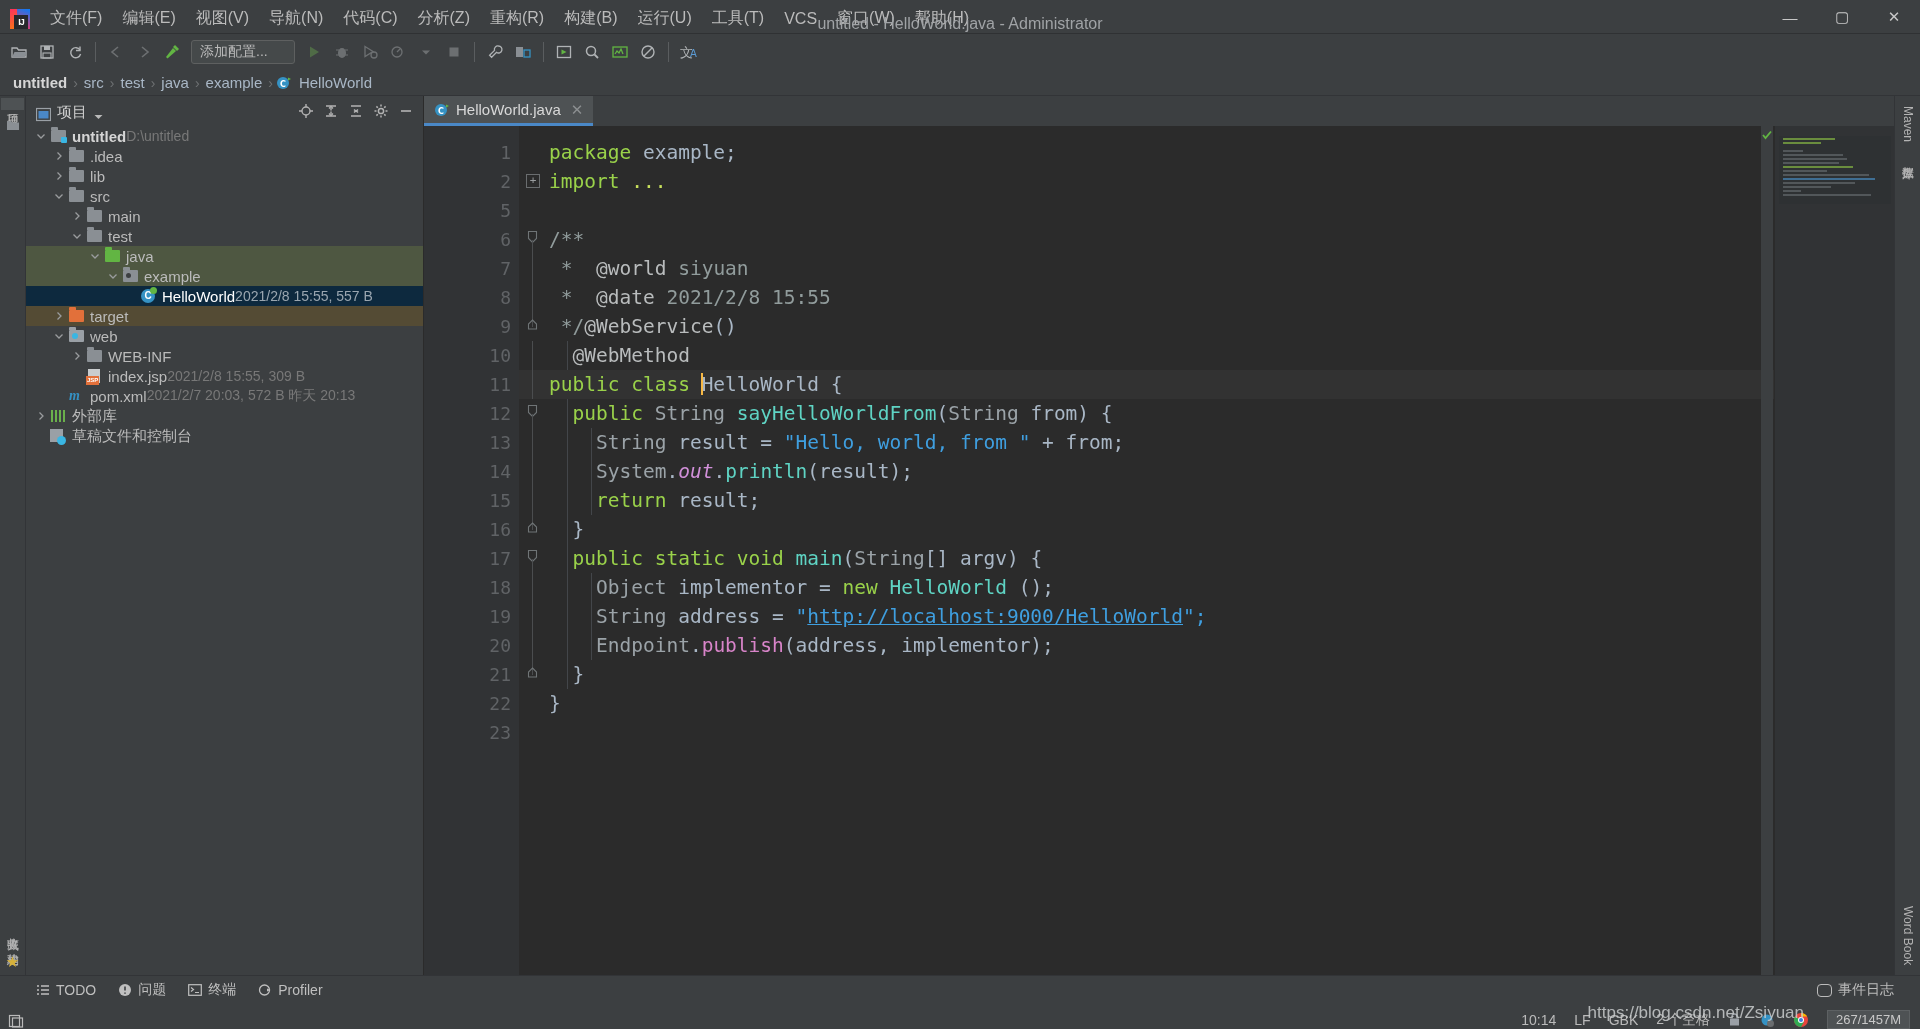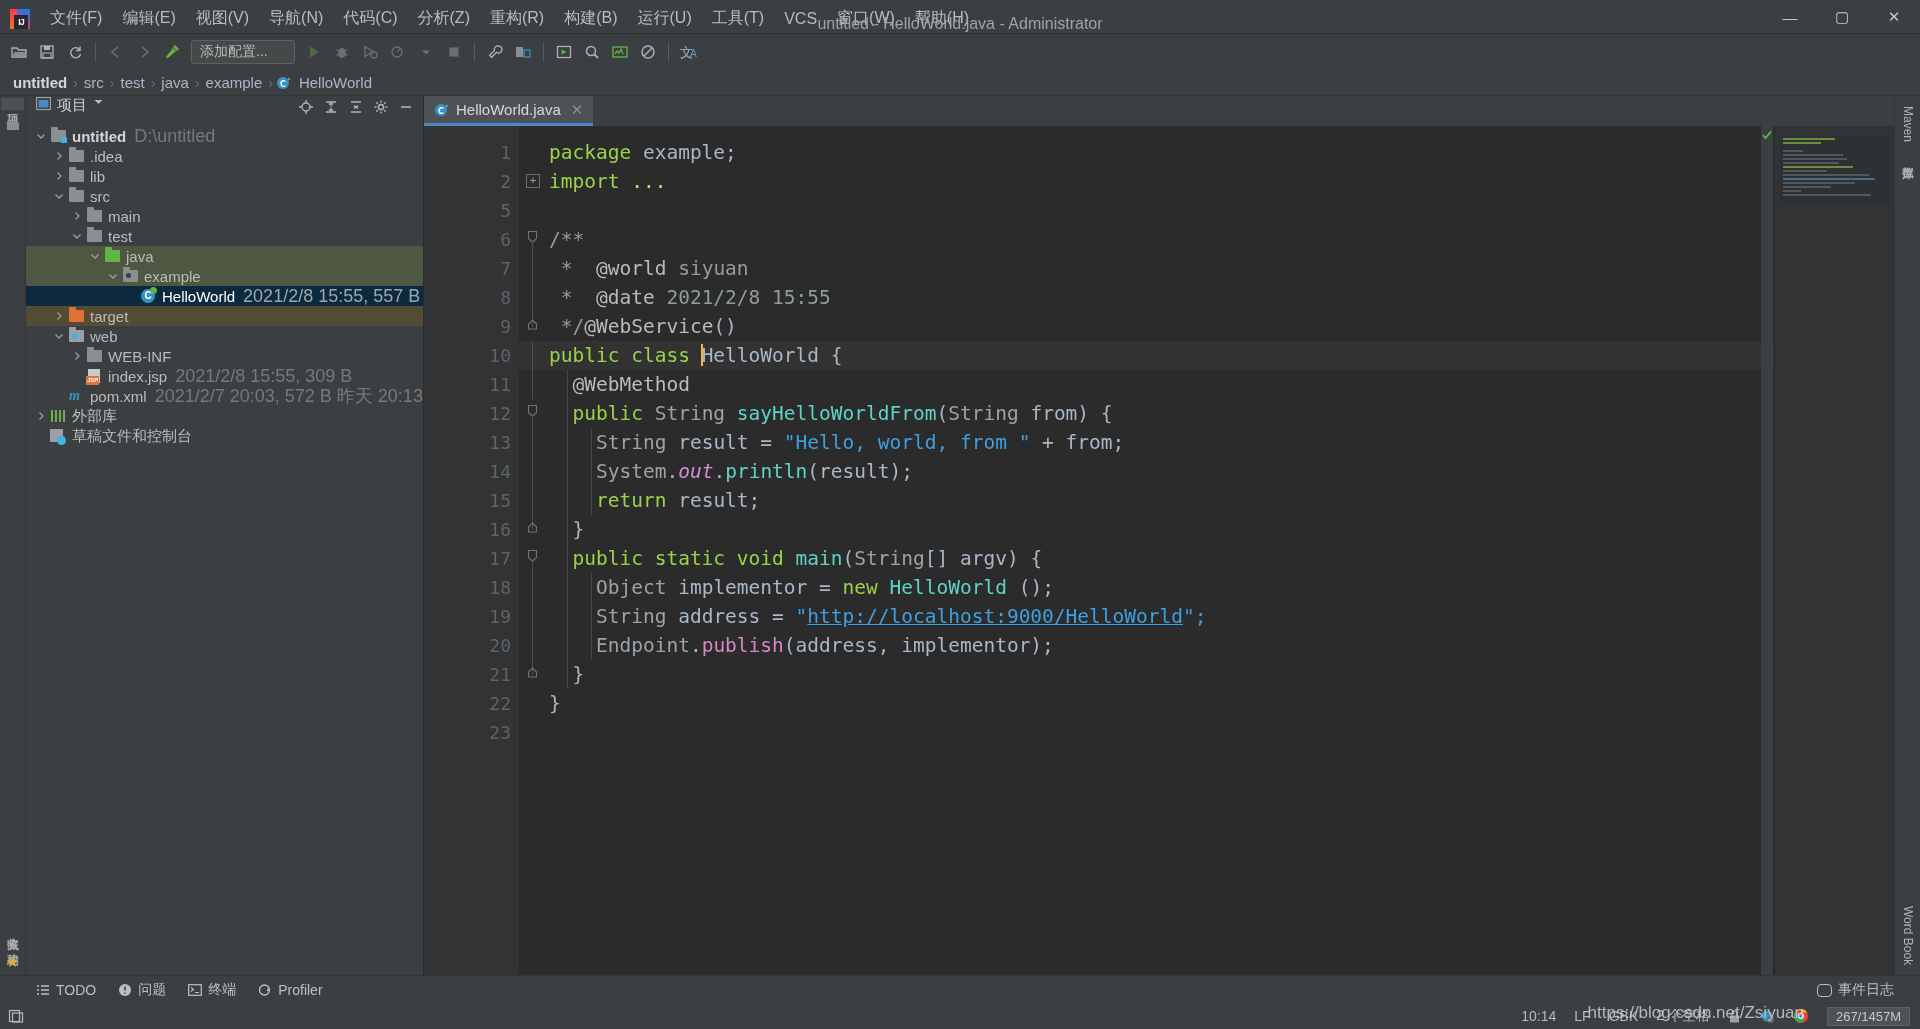--- a/index.html
+++ b/index.html
@@ -73,33 +73,33 @@
   }
   .vtab.active { background:#4e5254; }
   .strip-group { display:flex; flex-direction:column; align-items:center; gap:3px; }
 
   
   .project-panel {
     width: 398px; flex: 0 0 398px; background:#3c3f41; display:flex; flex-direction:column;
     border-right:1px solid #2b2b2b;
   }
   .pp-header {
-    height: 26px; display:flex; align-items:flex-start; padding: 0 6px 0 10px; gap: 6px;
+    height: 26px; display:flex; align-items:flex-end; padding: 0 6px 0 10px; gap: 6px;
     flex: 0 0 26px;
   }
   .pp-title { color:#cfcfcf; font-size:15px; }
   .pp-tools { margin-left:auto; display:flex; align-items:center; gap:3px; }
   .pp-tool { width:22px; height:22px; display:flex; align-items:center; justify-content:center; color:#b3b3b3; }
   .tree { flex:1 1 auto; overflow:hidden; font-size:15px; padding-top:4px; background:#3c3f41; }
   .node { height:20px; display:flex; align-items:center; white-space:nowrap; color:#bbbbbb; padding-right:6px; }
   .node .arrow { width:14px; flex:0 0 14px; color:#9a9c9e; font-size:10px; text-align:center; }
   .node .arrow.none { visibility:hidden; }
   .node .ico { width:18px; flex:0 0 18px; margin-right:4px; position:relative; height:16px; }
   .node .label { font-size:15px; }
-  .node .meta { color:#787878; font-size:18px; margin-left:8px; }
+  .node .meta { color:#787878; font-size:14px; }
   .node.bold .label { font-weight:bold; color:#d5d5d5; }
   .node.hl-src { background:#4e5741; }
   .node.hl-sel { background:#0d293e; }
   .node.hl-sel .label { color:#ffffff; }
   .node.hl-sel .meta { color:#9aa6b0; }
   .node.hl-tgt { background:#544b34; }
 
   
   .fold { position:absolute; left:1px; top:2px; width:15px; height:12px; border-radius:1px; }
   .fold::before { content:''; position:absolute; left:0; top:-3px; width:7px; height:3px; border-radius:1px 1px 0 0; background:inherit; }
@@ -192,21 +192,21 @@
   }
 
   
   .toolwin-bar {
     height:28px; background:#3c3f41; display:flex; align-items:center; gap:22px;
     padding-left:36px; flex:0 0 28px; border-top:1px solid #323437;
   }
   .twb-item { display:flex; align-items:center; gap:6px; color:#bfbfbf; font-size:14px; }
 
   .statusbar {
-    height:26px; background:#3c3f41; display:flex; align-items:center; flex:0 0 26px;
+    height:26px; background:#3c3f41; display:flex; align-items:flex-end; flex:0 0 26px;
     padding:0 10px 0 8px; color:#bababa; font-size:14px; position:relative;
   }
   .sb-right { margin-left:auto; display:flex; align-items:center; gap:18px; }
   .mem { background:#4e5254; border:1px solid #5d6163; padding:1px 8px; font-size:13px; color:#c8c8c8; }
 
   .watermark {
     position:absolute; right:116px; bottom:6px; color:#c9cccd; font-size:17px; opacity:.85;
     pointer-events:none; white-space:nowrap;
   }
   .eventlog { position:absolute; right:26px; bottom:30px; display:flex; align-items:center; gap:6px; color:#bcbcbc; font-size:14px;}
@@ -749,22 +749,22 @@
             <div class="cline"><span class="fold-col"><span class="fold-plus">+</span></span><span class="kw">import </span><span class="kw2">...</span></div>
             <div class="cline"><span class="fold-col"></span></div>
             <div class="cline"><span class="fold-col"><span class="fold-arrow-dn"><svg width="13" height="15" viewBox="0 0 13 15">
                     <path d="M2.5 1.5h8v7l-4 4-4-4z" fill="none" stroke="#6f7476" stroke-width="1.1"></path>
                   </svg></span><span class="fold-v" style="top:15px;height:14px;"></span></span><span class="doc">/**</span></div>
             <div class="cline"><span class="fold-col"><span class="fold-v"></span></span><span class="doc"> *  </span><span class="ann">@world</span><span class="doc"> siyuan</span></div>
             <div class="cline"><span class="fold-col"><span class="fold-v"></span></span><span class="doc"> *  </span><span class="ann">@date</span><span class="doc"> 2021/2/8 15:55</span></div>
             <div class="cline"><span class="fold-col"><span class="fold-v" style="top:0;height:15px;"></span><span class="fold-arrow-up"><svg width="13" height="12" viewBox="0 0 13 12">
                     <path d="M6.5 1l4 4v5h-8V5z" fill="none" stroke="#6f7476" stroke-width="1.1"></path>
                   </svg></span></span><span class="doc"> */</span><span class="ann">@WebService</span><span class="plain">()</span></div>
+            <div class="cline"><span class="fold-col"><span class="fold-v"></span></span><span class="plain">  </span><span class="ann">@WebMethod</span><span class="indent-g" style="left: 48px;"></span></div>
             <div class="cline current"><span class="fold-col"><span class="fold-v"></span></span><span class="kw">public class </span><span class="caret"></span><span class="plain">HelloWorld</span><span class="plain"> {</span></div>
-            <div class="cline"><span class="fold-col"><span class="fold-v"></span></span><span class="plain">  </span><span class="ann">@WebMethod</span><span class="indent-g" style="left: 48px;"></span></div>
             <div class="cline"><span class="fold-col"><span class="fold-arrow-dn"><svg width="13" height="15" viewBox="0 0 13 15">
                     <path d="M2.5 1.5h8v7l-4 4-4-4z" fill="none" stroke="#6f7476" stroke-width="1.1"></path>
                   </svg></span><span class="fold-v" style="top:15px;height:14px;"></span></span><span class="plain">  </span><span class="kw">public </span><span class="typ">String </span><span class="mth">sayHelloWorldFrom</span><span class="plain">(</span><span class="typ">String</span><span class="plain"> from</span><span class="plain">) {</span><span class="indent-g" style="left: 48px;"></span></div>
             <div class="cline"><span class="fold-col"><span class="fold-v"></span></span><span class="plain">    </span><span class="typ">String</span><span class="plain"> result = </span><span class="str">"Hello, world, from "</span><span class="plain"> + from;</span><span class="indent-g" style="left: 48px;"></span><span class="indent-g" style="left: 72px;"></span></div>
             <div class="cline"><span class="fold-col"><span class="fold-v"></span></span><span class="plain">    </span><span class="typ">System</span><span class="plain">.</span><span class="fld">out</span><span class="plain">.</span><span class="mth">println</span><span class="plain">(result);</span><span class="indent-g" style="left: 48px;"></span><span class="indent-g" style="left: 72px;"></span></div>
             <div class="cline"><span class="fold-col"><span class="fold-v"></span></span><span class="plain">    </span><span class="kw">return </span><span class="plain">result;</span><span class="indent-g" style="left: 48px;"></span><span class="indent-g" style="left: 72px;"></span></div>
             <div class="cline"><span class="fold-col"><span class="fold-v" style="top:0;height:15px;"></span><span class="fold-arrow-up"><svg width="13" height="12" viewBox="0 0 13 12">
                     <path d="M6.5 1l4 4v5h-8V5z" fill="none" stroke="#6f7476" stroke-width="1.1"></path>
                   </svg></span></span><span class="plain">  }</span><span class="indent-g" style="left: 48px;"></span></div>
             <div class="cline"><span class="fold-col"><span class="fold-arrow-dn"><svg width="13" height="15" viewBox="0 0 13 15">

